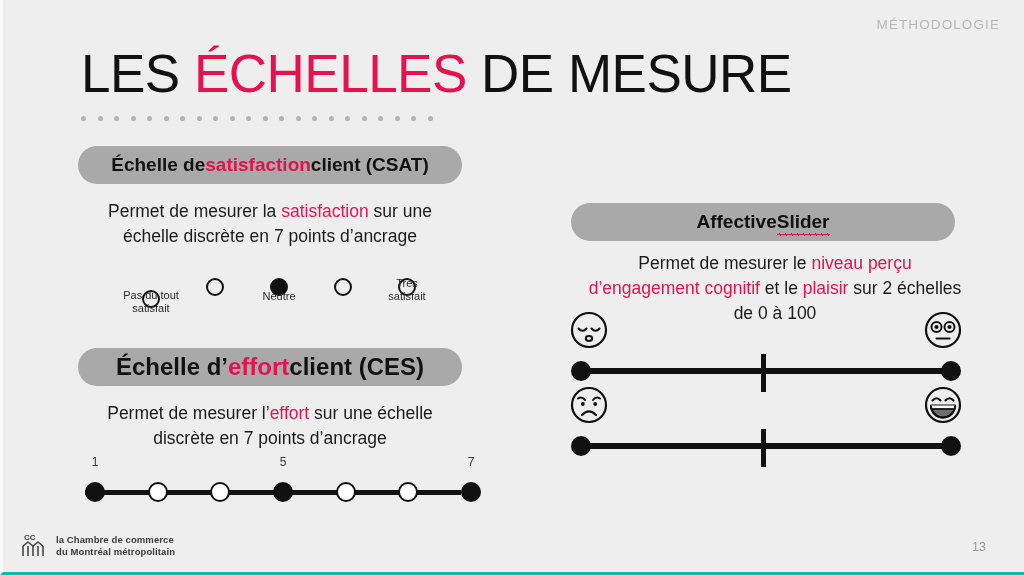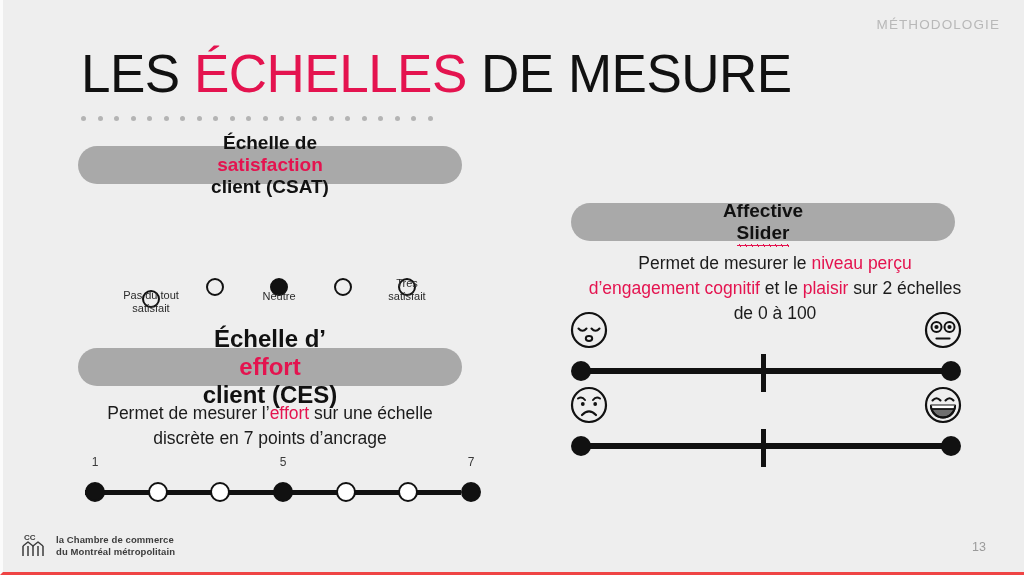--- a/index.html
+++ b/index.html
@@ -7,21 +7,21 @@
     width:1024px;height:575px;overflow:hidden;
     background:#ffffff;
     font-family:"Liberation Sans", sans-serif;
   }
   .slide{
     position:relative;
     width:1024px;height:575px;
     background:#eeeeee;
     box-sizing:border-box;
     border-left:3px solid #fbfbfb;
-    border-bottom:3px solid #ef4444;
+    border-bottom:3px solid #14b8a6;
     overflow:hidden;
   }
 
   
   .kicker{
     position:absolute;top:17px;right:24px;
     font-size:13.5px;letter-spacing:1.1px;
     color:#b8b8b8;font-weight:400;
     white-space:nowrap;
   }
@@ -40,21 +40,20 @@
   .dots i{display:block;width:5px;height:5px;border-radius:50%;background:#b4b4b4;}
 
   
   .pill{
     position:absolute;
     background:#a9a9a9;
     border-radius:26px;
     display:flex;align-items:center;justify-content:center;
     color:#111;font-weight:700;
     box-sizing:border-box;
-    flex-direction:column;
   }
   .pill .hl{color:#e4134f;}
   .pill .squig{
     position:relative;
     text-decoration:none;
   }
   .pill .squig::after{
     content:"";
     position:absolute;left:0;right:0;bottom:-3px;height:3px;
     background-image:
@@ -173,20 +172,23 @@
       <i></i>
       <i></i>
     </div>
 
   <div class="pill" id="pill-csat">
     <span>Échelle de </span>
       <span class="hl">satisfaction</span>
       <span> client (CSAT)</span>
   </div>
 
+  <div class="desc" id="desc-csat">
+    <span>Permet de mesurer la </span><span class="hl">satisfaction</span><span> sur une échelle discrète en 7 points d’ancrage</span>
+  </div>
 
   <div id="csat-scale">
       <div class="csat-opt" style="left: 56px; margin-top: 12px;">
         <div class="csat-lbl">
           <div>Pas du tout</div>
           <div>satisfait</div>
         </div>
         <div class="csat-circle"></div>
       </div>
       <div class="csat-opt" style="left: 120px;">

